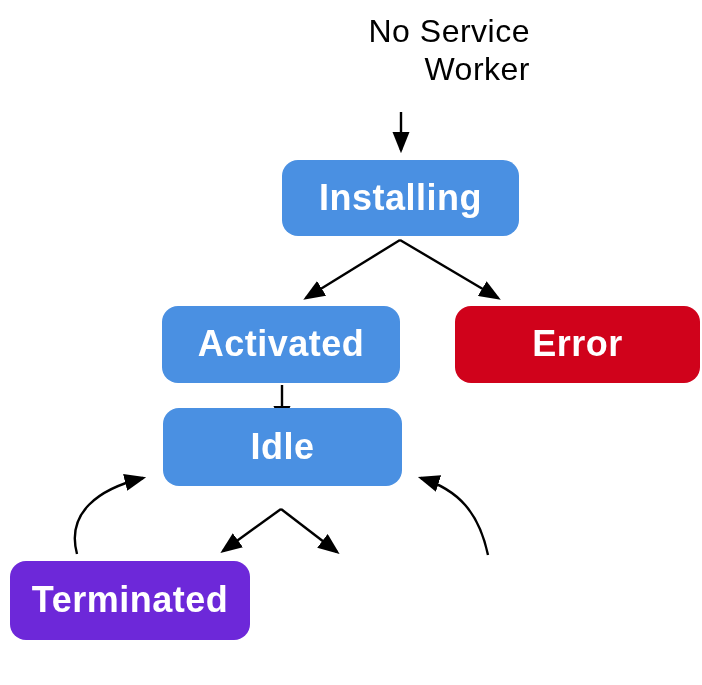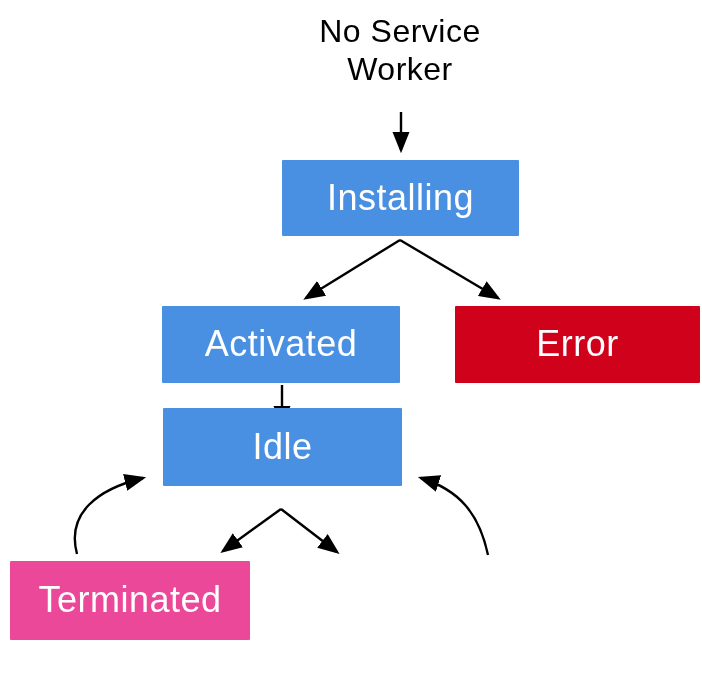--- a/index.html
+++ b/index.html
@@ -21,45 +21,45 @@
     top: 0;
     width: 702px;
     height: 685px;
     pointer-events: none;
   }
   .diagram-title {
     position: absolute;
     left: 270px;
     top: 12px;
     width: 260px;
-    text-align: center;
+    text-align: right;
     font-size: 32px;
     line-height: 38px;
     font-weight: 300;
     letter-spacing: 0.5px;
     color: #000000;
     white-space: pre-line;
   }
   .node {
     position: absolute;
     display: flex;
     align-items: center;
     justify-content: center;
-    border-radius: 1px;
+    border-radius: 16px;
     color: #ffffff;
     font-size: 36px;
-    font-weight: 400;
+    font-weight: 700;
     letter-spacing: 0.5px;
     text-align: center;
     line-height: 1.3;
     white-space: pre-line;
   }
   .node-blue   { background: #4A90E2; }
   .node-red    { background: #D0021B; }
-  .node-orange { background: #ec4899; }
+  .node-orange { background: #6d28d9; }
 
   .node-installing { left: 282px; top: 160px; width: 237px; height: 76px; }
   .node-activated  { left: 162px; top: 306px; width: 238px; height: 77px; }
   .node-error      { left: 455px; top: 306px; width: 245px; height: 77px; }
   .node-idle       { left: 163px; top: 408px; width: 239px; height: 78px; }
   .node-terminated { left: 10px;  top: 561px; width: 240px; height: 79px; }
   .node-fetch-message { left: 313px; top: 560px; width: 239px; height: 108px; }
 </style>
 </head>
 <body>

